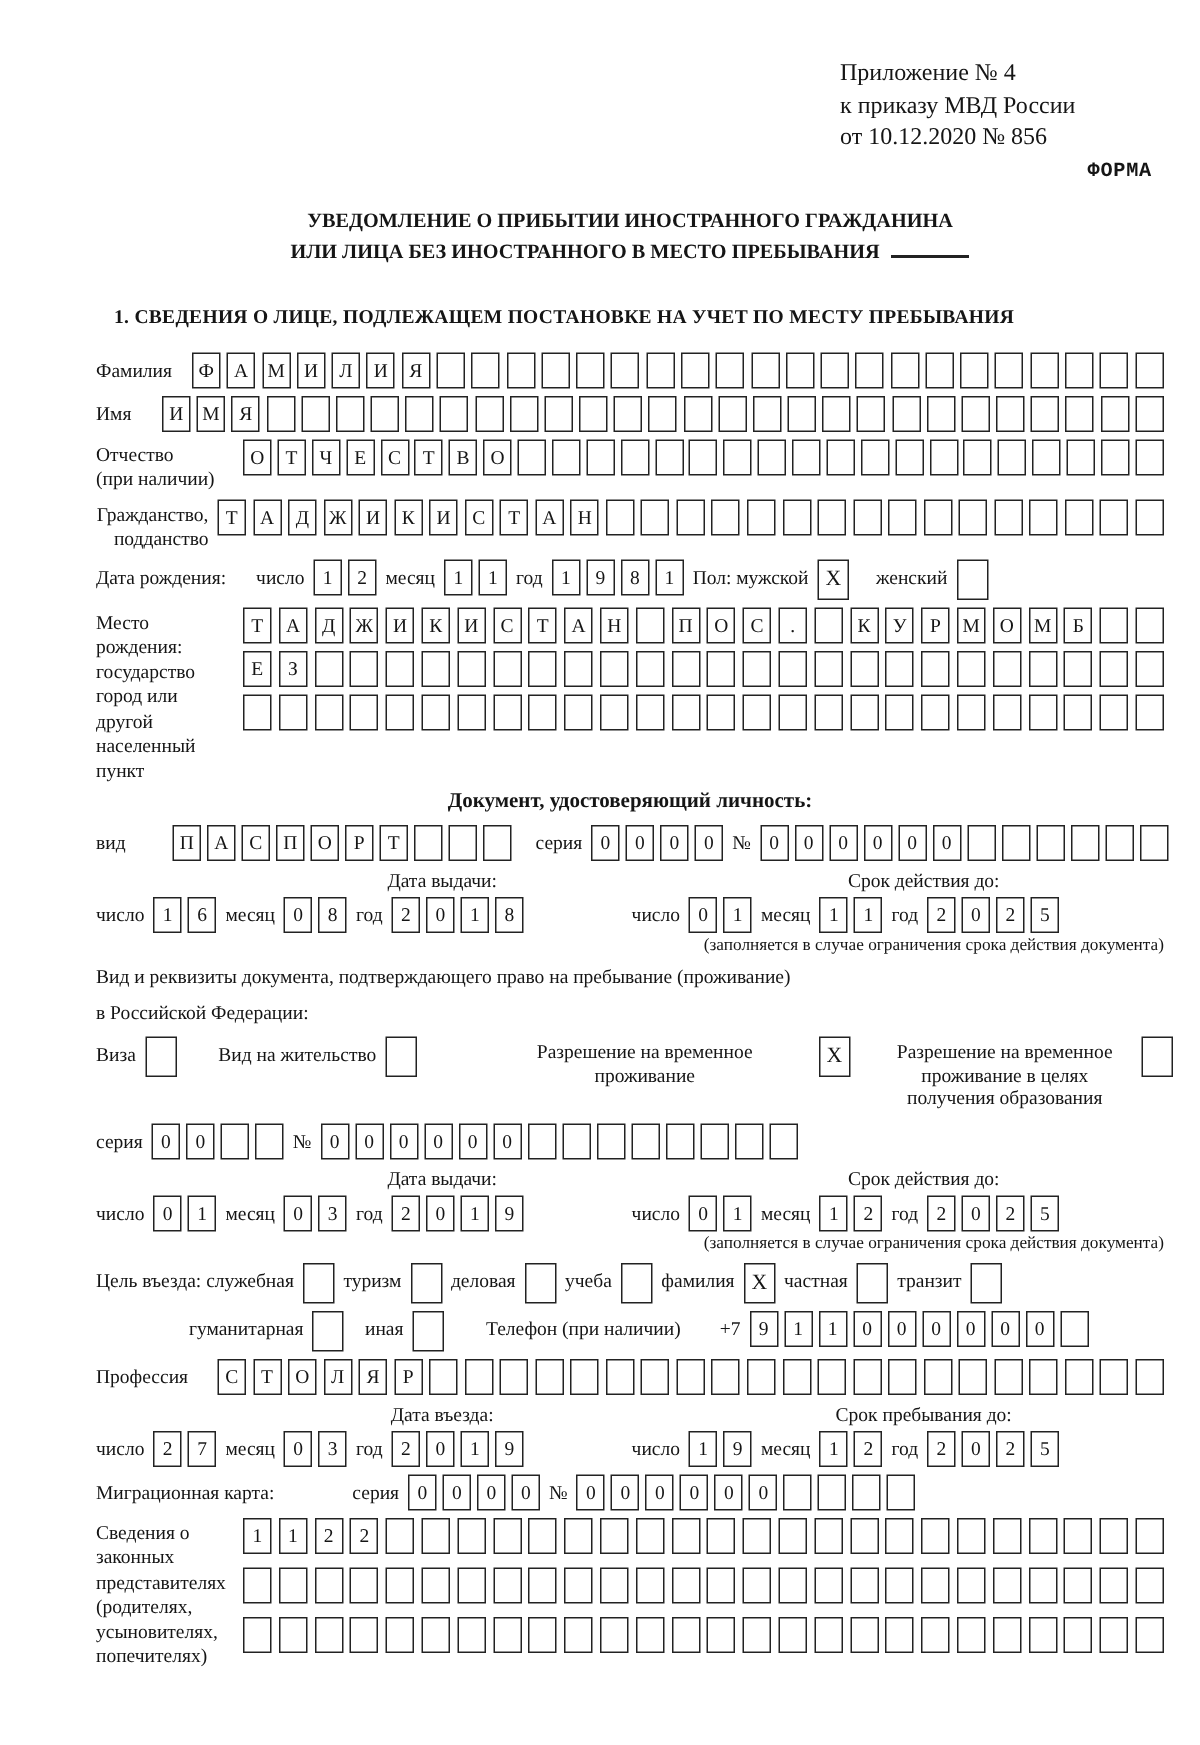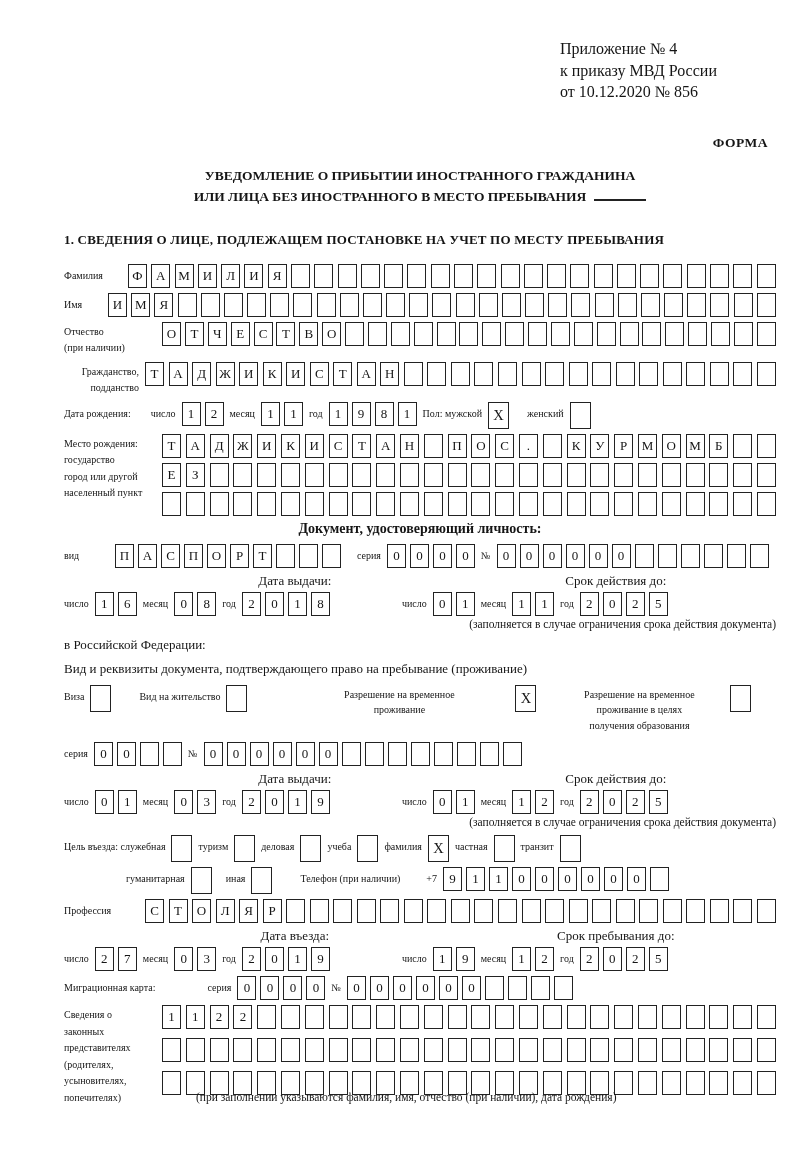--- a/index.html
+++ b/index.html
@@ -2,27 +2,27 @@
 <html><head>
 <meta charset="utf-8">
 <style>
   html,body{margin:0;padding:0;}
   body{width:800px;height:1163px;background:#ffffff;color:#151515;
        font-family:"Liberation Serif","DejaVu Serif",serif;overflow:hidden;}
   .page{box-sizing:border-box;height:100%;padding:38px 24px 0 64px;}
 
   .hdr,.hdr2{margin-left:496px;font-size:16px;line-height:1.35;}
   .hdr2{margin-top:6px;}
-  .forma{text-align:right;font-weight:bold;font-size:13.5px;margin:32px 8px 0 0;letter-spacing:.5px;}
+  .forma{text-align:right;font-weight:bold;font-size:13.5px;margin:4px 8px 0 0;letter-spacing:.5px;font-family:Liberation Mono, monospace;}
   .title{text-align:center;font-weight:bold;font-size:13.5px;line-height:1.6;margin-top:14px;}
   .blank{display:inline-block;width:52px;border-bottom:2px solid #222;margin-left:8px;height:2px;}
-  .section{font-weight:bold;font-size:13px;margin:24px 0 16px;letter-spacing:.2px;}
+  .section{font-weight:bold;font-size:13px;margin:24px 12px 16px;letter-spacing:.2px;}
 
   .line{display:flex;align-items:flex-start;gap:6px;margin-bottom:5px;}
-  .lbl{font-size:10px;line-height:24px;flex:none;white-space:pre-line;}
+  .lbl{font-size:13px;line-height:24px;flex:none;white-space:pre-line;}
   .lbl.ml{line-height:16.5px;padding-top:2px;}
   .lbl.ctr{text-align:center;line-height:15.5px;padding-top:2px;}
   .gap{flex:none;height:1px;}
   .cb{width:19px;height:24px;border:1.6px solid #222;box-sizing:border-box;background:#fff;
       display:inline-flex;align-items:center;justify-content:center;font-size:13px;flex:none;}
   .cb.big{width:21px;height:27px;font-size:14.5px;}
   .cells{display:inline-flex;gap:4px;flex:none;}
   .cells.stretch{flex:1;justify-content:space-between;gap:0;}
   .rows{display:inline-flex;flex-direction:column;gap:5px;flex:1;}
   [data-name="representatives-row"] .rows{gap:9px;}
@@ -378,22 +378,22 @@
         </span>
         <span class="lbl" data-name="year-label">год</span>
         <span class="cells" data-name="doc-expiry-year-cells">
           <span class="cb" data-name="cell">2</span>
           <span class="cb" data-name="cell">0</span>
           <span class="cb" data-name="cell">2</span>
           <span class="cb" data-name="cell">5</span>
         </span>
       </div>
       <div class="note-line" data-name="doc-validity-note">(заполняется в случае ограничения срока действия документа)</div>
+      <div class="plain-line" data-name="residence-doc-line1">Вид и реквизиты документа, подтверждающего право на пребывание (проживание)</div>
       <div class="plain-line" data-name="residence-doc-line2">в Российской Федерации:</div>
-      <div class="plain-line" data-name="residence-doc-line1">Вид и реквизиты документа, подтверждающего право на пребывание (проживание)</div>
       <div class="line" data-name="residence-type-row">
         <span class="lbl" data-name="visa-label">Виза</span>
         <span class="cb big" data-name="visa-checkbox"></span>
         <span class="gap" data-name="spacer" style="width: 16px;"></span>
         <span class="lbl" data-name="residence-permit-label">Вид на жительство</span>
         <span class="cb big" data-name="residence-permit-checkbox"></span>
         <span class="gap" data-name="spacer" style="width: 30px;"></span>
         <span class="lbl ml ctr" data-name="temp-residence-label" style="width: 220px;">Разрешение на временное
 проживание</span>
         <span class="cb big" data-name="temp-residence-checkbox">X</span>
@@ -695,15 +695,14 @@
             <span class="cb" data-name="cell"></span>
             <span class="cb" data-name="cell"></span>
             <span class="cb" data-name="cell"></span>
             <span class="cb" data-name="cell"></span>
             <span class="cb" data-name="cell"></span>
             <span class="cb" data-name="cell"></span>
             <span class="cb" data-name="cell"></span>
           </span>
         </span>
       </div>
-      <div class="note-line" data-name="representatives-note">(при заполнении указываются фамилия, имя, отчество (при наличии), дата рождения)</div>
     </div>
 </div>
 
 </body></html>

